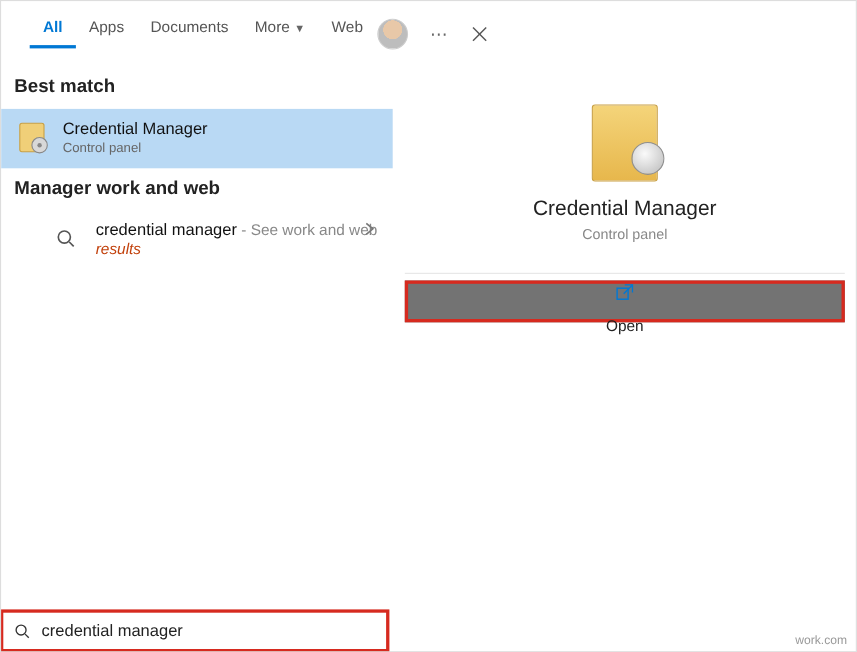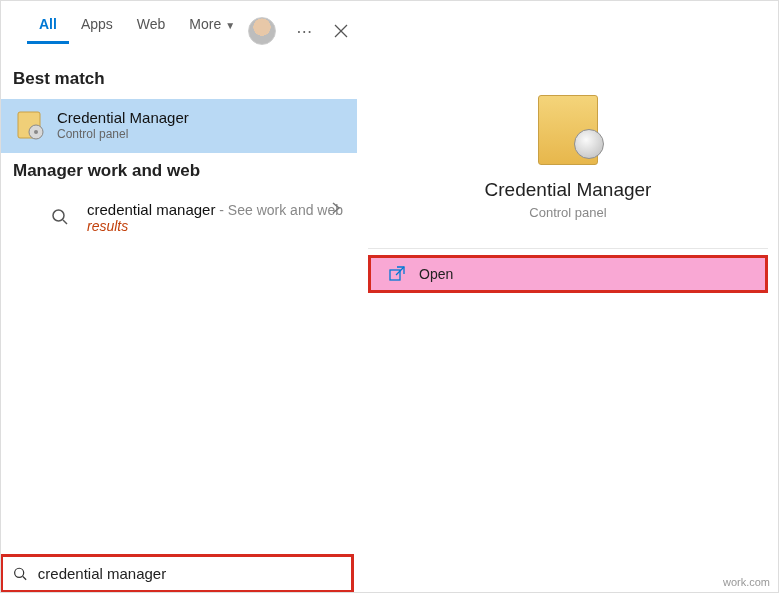--- a/index.html
+++ b/index.html
@@ -67,21 +67,22 @@
     background: radial-gradient(circle at 40% 35%, #fafafa, #b9b9b9);
     border: 1px solid #8f8f8f;
   }
   .detail-title { font-size: 19px; color: #222; margin-top: 4px; }
   .detail-sub { font-size: 13px; color: #888; margin-top: 4px; }
 
   .action-row {
     display: flex; align-items: center; gap: 14px;
     height: 38px; padding: 0 18px; margin: 6px 10px 0 10px;
     border: 3px solid #d62a1f; font-size: 14px; color: #222;
-    background: #f9a8d4;
+    background: #737373;
+    flex-direction: column;
   }
   .action-row svg { flex-shrink: 0; }
 
   
   .searchbar {
     position: absolute; left: 0; bottom: 0; right: 0; height: 38px;
     display: flex; align-items: stretch;
   }
   .searchbox {
     display: flex; align-items: center; gap: 10px;
@@ -98,24 +99,25 @@
   }
 
   .divider { height: 1px; background: #e6e6e6; margin: 0 10px; }
 </style>
 </head>
 <body>
 
 <div class="tabbar">
   <div class="tab active">All</div>
   <div class="tab">Apps</div>
-  <div class="tab">Web</div>
+  <div class="tab">Documents</div>
   <div class="tab">
     <span>More</span><span class="more-caret">▼</span>
   </div>
+  <div class="tab">Web</div>
   <div class="right">
     <div class="avatar"></div>
     <div class="ellipsis">⋯</div>
     <div class="close-x">
       <svg width="14" height="14" viewBox="0 0 14 14">
         <line x1="1" y1="1" x2="13" y2="13" stroke="#555" stroke-width="1.3"></line>
         <line x1="13" y1="1" x2="1" y2="13" stroke="#555" stroke-width="1.3"></line>
       </svg>
     </div>
   </div>

